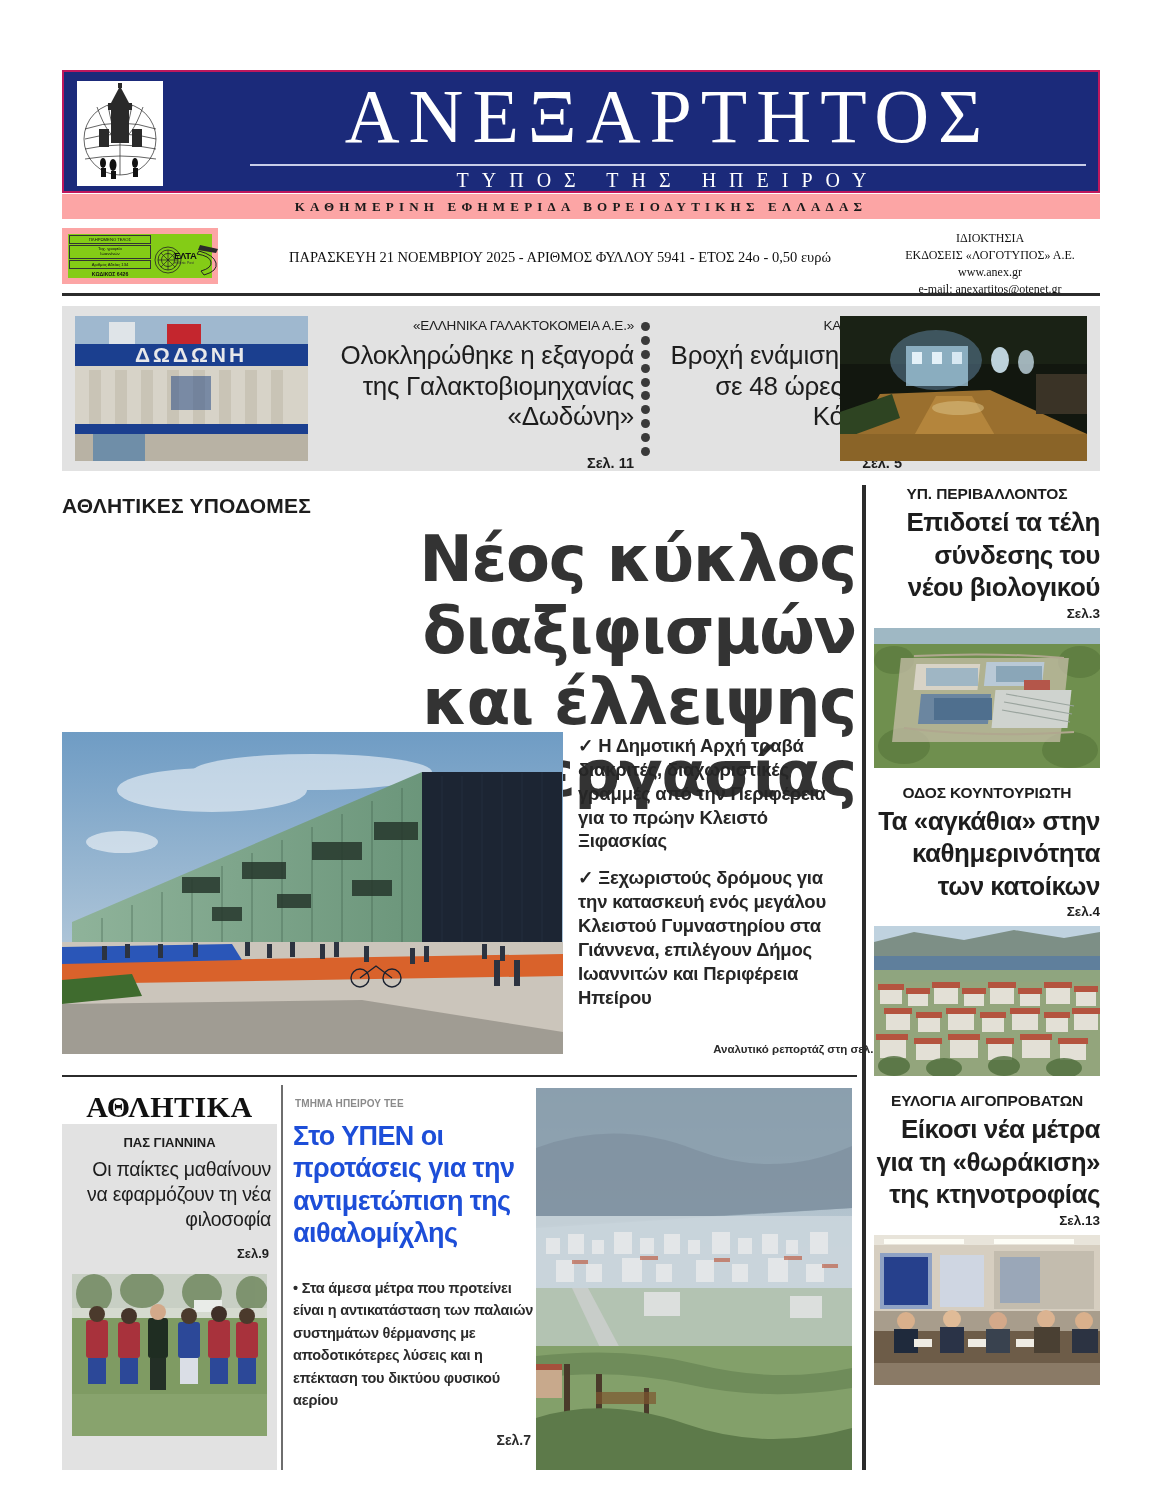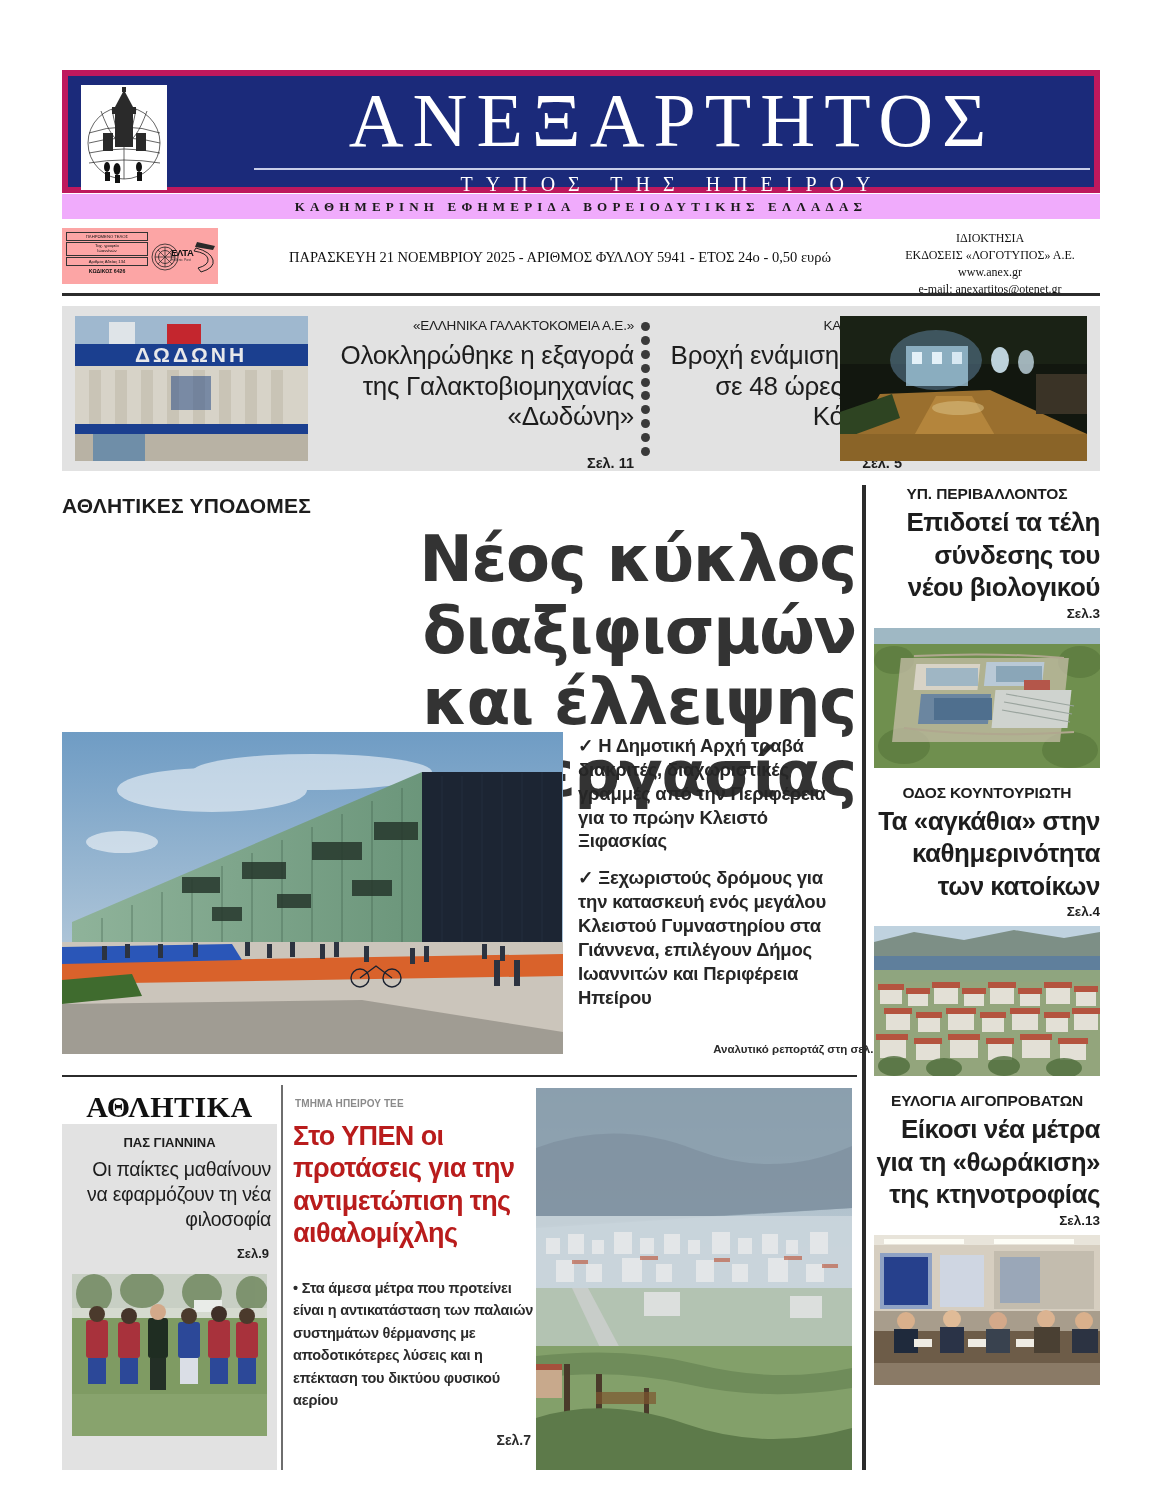--- a/index.html
+++ b/index.html
@@ -7,21 +7,21 @@
     width: 1161px; height: 1500px;
     background: #ffffff;
     font-family: "Liberation Sans", sans-serif;
     overflow: hidden;
   }
   .page { position: relative; width: 1161px; height: 1500px; background: #fff; }
 
   
   .masthead {
     position: absolute; left: 62px; top: 70px; width: 1038px; height: 123px;
-    background: #1b2a7a; border: 6px solid #be185d;
+    background: #1b2a7a; border: 2px solid #be185d;
   }
   .logo-box {
     position: absolute; left: 13px; top: 9px; width: 86px; height: 105px;
     background: #ffffff; overflow: hidden;
   }
   .logo-art { width: 100%; height: 100%; display: block; }
   .mast-title {
     position: absolute; left: 180px; top: 6px; width: 848px;
     text-align: center;
     color: #ffffff;
@@ -35,33 +35,33 @@
     background: #c8cde8;
   }
   .mast-sub {
     position: absolute; left: 180px; top: 97px; width: 848px;
     text-align: center; color: #ffffff;
     font-family: "Liberation Serif", serif;
     font-size: 20px; letter-spacing: 13px; white-space: nowrap;
   }
   .mast-band {
     position: absolute; left: 62px; top: 194px; width: 1038px; height: 25px;
-    background: #f0abfc;
+    background: #fca5a5;
     display: flex; align-items: center; justify-content: center;
   }
   .mast-band span {
     font-family: "Liberation Serif", serif;
     font-size: 13px; font-weight: 700; letter-spacing: 5.2px; color: #1a1a1a;
     white-space: nowrap;
   }
 
   
   .elta-box {
     position: absolute; left: 62px; top: 228px; width: 156px; height: 56px;
-    border: 3px solid #fca5a5; background: #fca5a5;
+    border: 6px solid #fca5a5; background: #84cc16;
     display: flex; align-items: stretch;
   }
   .elta-left { width: 84px; border-right: 0px; padding: 1px 1px 0 1px; }
   .elta-cell {
     border: 1px solid #333; margin-bottom: 1px; text-align: center;
     font-size: 4.2px; line-height: 1.25; color: #111; padding: 1px 0;
     font-family: "Liberation Sans", sans-serif;
   }
   .elta-cell.two { line-height: 1.15; }
   .elta-code {
@@ -192,21 +192,21 @@
     overflow: hidden; background: #8fa36b;
   }
 
   
   .tee-kicker {
     position: absolute; left: 295px; top: 1098px;
     font-size: 10px; font-weight: 700; color: #8a8a8a; letter-spacing: 0.1px;
   }
   .tee-head {
     position: absolute; left: 293px; top: 1120px; width: 235px;
-    font-size: 27px; font-weight: 700; color: #b91c1c; line-height: 1.2;
+    font-size: 27px; font-weight: 700; color: #1d4ed8; line-height: 1.2;
     letter-spacing: -0.6px;
   }
   .tee-body {
     position: absolute; left: 293px; top: 1277px; width: 245px;
     font-size: 14.5px; font-weight: 700; color: #2b2b2b; line-height: 1.55;
     letter-spacing: -0.2px;
   }
   .tee-page {
     position: absolute; left: 293px; top: 1432px; width: 238px; text-align: right;
     font-size: 14px; font-weight: 700; color: #2b2b2b;

